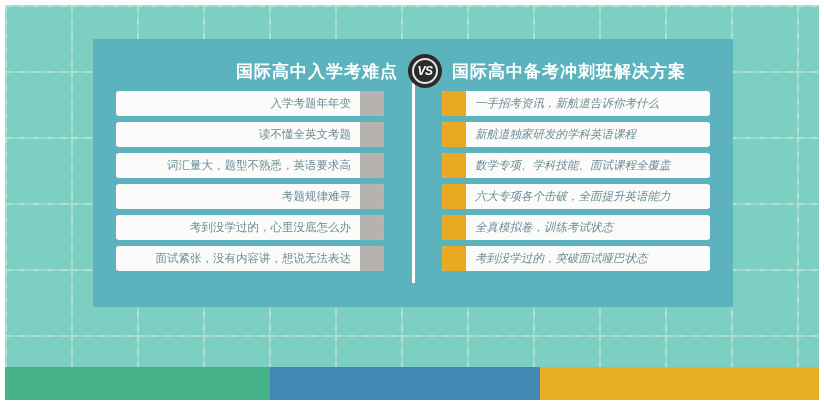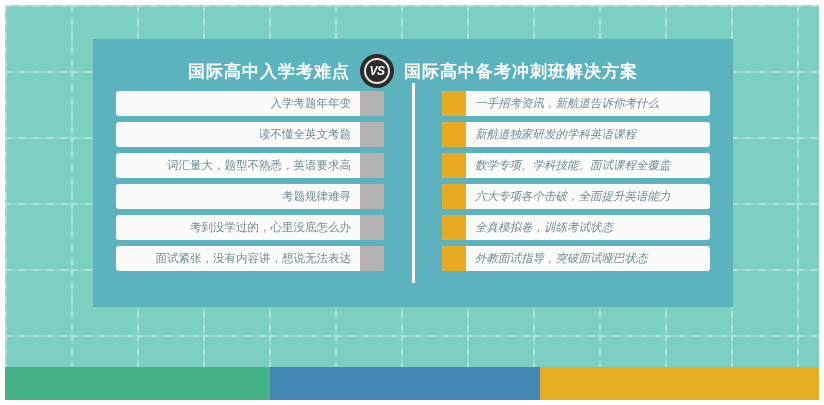--- a/index.html
+++ b/index.html
@@ -65,20 +65,21 @@
   
   #header {
     position: absolute;
     left: 0;
     top: 10px;
     width: 640px;
     height: 44px;
     display: flex;
     align-items: center;
     justify-content: center;
+    padding-left: 48px;
   }
   .head-title {
     color: #ffffff;
     font-size: 17px;
     font-weight: bold;
     letter-spacing: 1px;
     white-space: nowrap;
     line-height: 1;
   }
   #vs-badge {
@@ -268,21 +269,21 @@
         <div class="item item-right" style="background: rgb(251, 251, 250);">
           <span class="block block-orange" style="background: rgb(232, 170, 34);"></span>
           <span class="item-text" style="color: rgb(108, 139, 148);">六大专项各个击破，全面提升英语能力</span>
         </div>
         <div class="item item-right" style="background: rgb(251, 251, 250);">
           <span class="block block-orange" style="background: rgb(232, 170, 34);"></span>
           <span class="item-text" style="color: rgb(108, 139, 148);">全真模拟卷，训练考试状态</span>
         </div>
         <div class="item item-right" style="background: rgb(251, 251, 250);">
           <span class="block block-orange" style="background: rgb(232, 170, 34);"></span>
-          <span class="item-text" style="color: rgb(108, 139, 148);">外教面试指导，突破面试哑巴状态</span>
+          <span class="item-text" style="color: rgb(108, 139, 148);">考到没学过的，突破面试哑巴状态</span>
         </div>
       </div>
 
     </div>
   </div>
 
   <div id="bottom-bars">
     <div id="bar-green" style="background: rgb(69, 178, 135); width: 265px; flex: 0 0 auto;"></div>
     <div id="bar-blue" style="background: rgb(65, 137, 180); width: 270px; flex: 0 0 auto;"></div>
     <div id="bar-orange" style="background: rgb(229, 174, 36); width: 279px; flex: 0 0 auto;"></div>

